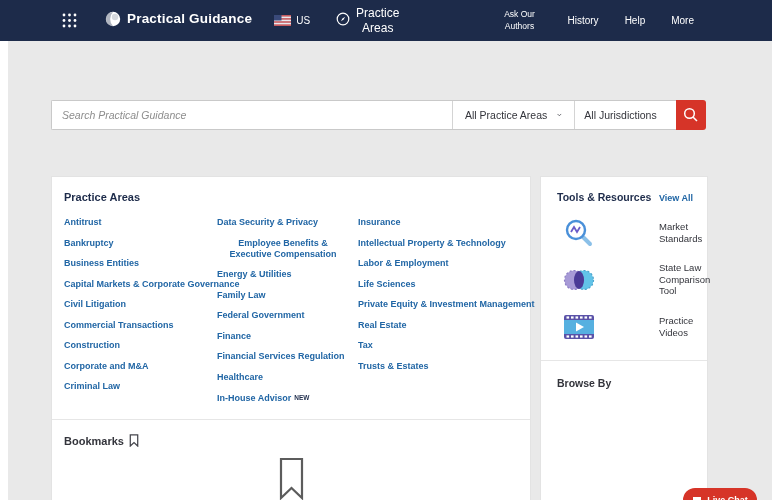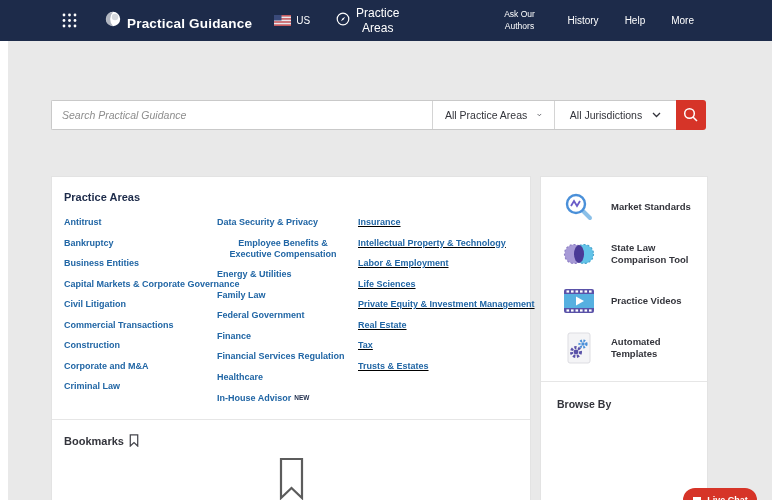--- a/index.html
+++ b/index.html
@@ -15,21 +15,21 @@
     background: #e9e9e9;
   }
   
   .header {
     position: absolute; left: 0; top: 0; width: 772px; height: 41px;
     background: #1d2b4a; color: #fff;
     display: flex; align-items: center;
   }
   .hdr-left { display: flex; align-items: center; margin-left: 62px; }
   .grid-icon { width: 15px; height: 15px; cursor: pointer; }
-  .logo-wrap { display: flex; align-items: flex-end; gap: 6px; margin-left: 28px; cursor: pointer; }
+  .logo-wrap { display: flex; align-items: flex-start; gap: 6px; margin-left: 28px; cursor: pointer; }
   .brand { font-size: 13.5px; font-weight: 700; letter-spacing: 0.2px; }
   .flag-wrap { display: flex; align-items: center; gap: 5px; margin-left: 22px; cursor: pointer; }
   .flag-label { font-size: 10px; }
   .pa-menu { display: flex; align-items: center; gap: 6px; margin-left: 26px; cursor: pointer; }
   .pa-menu-label { font-size: 12px; line-height: 1.25; text-align: center; white-space: pre-line; }
   .hdr-right { display: flex; align-items: center; margin-left: auto; margin-right: 78px; gap: 26px; }
   .hdr-link { font-size: 10px; color: #fff; cursor: pointer; white-space: nowrap; }
   .hdr-link.two-line { font-size: 8.5px; line-height: 1.3; text-align: center; width: 44px; white-space: normal; }
   
   .search-row {
@@ -44,57 +44,57 @@
     flex: 1; border: none; outline: none; padding: 0 10px;
     font-family: "Liberation Sans", sans-serif; font-size: 10.5px;
   }
   .search-input::placeholder { color: #8d8d8d; font-style: italic; }
   .filter {
     display: flex; align-items: center; justify-content: center; gap: 10px;
     border-left: 1px solid #d4d4d4; cursor: pointer;
     font-size: 10.5px; color: #33343b; padding: 0 12px; white-space: nowrap;
   }
   .filter-pa { width: 122px; }
-  .filter-juris { width: 122px; }
+  .filter-juris { width: 102px; }
   .search-btn {
     width: 30px; height: 30px; background: #d63428; border: none; cursor: pointer;
     display: flex; align-items: center; justify-content: center;
     border-radius: 0 3px 3px 0;
   }
   
   .card {
     position: absolute; background: #fff; border: 1px solid #e3e3e3;
   }
   .card-main { left: 51px; top: 176px; width: 480px; height: 330px; }
   .card-side { left: 540px; top: 176px; width: 168px; height: 330px; }
   .pa-section { padding: 14px 12px 0 12px; height: 242px; }
   .section-title { font-size: 11px; font-weight: 700; color: #1d2b4a; }
   .links-grid { display: flex; margin-top: 14px; }
   .links-col { display: flex; flex-direction: column; align-items: flex-start; gap: 9.5px; }
   .col-1 { width: 153px; }
   .col-2 { width: 149px; }
-  .col-3 { width: 160px; text-decoration: underline; }
+  .col-3 { width: 160px; }
   .pa-link {
     color: #2166a5; font-size: 9px; font-weight: 700; text-decoration: none;
     white-space: nowrap; line-height: 11px; cursor: pointer; text-align: center;
   }
   .pa-link.wrap { white-space: normal; max-width: 132px; }
   .new-badge { font-size: 6.5px; font-weight: 700; color: #1d2b4a; margin-left: 3px; vertical-align: 1px; }
   .bookmarks-section { border-top: 1px solid #e6e6e6; padding: 14px 12px 0 12px; }
   .bookmarks-title-row { display: flex; align-items: center; gap: 5px; }
   .bm-title { font-size: 11px; font-weight: 700; color: #33343b; }
   .big-bookmark-wrap { display: flex; justify-content: center; margin-top: 10px; }
   
   .side-head { display: flex; align-items: baseline; justify-content: space-between; padding: 14px 14px 0 16px; }
   .side-title { font-size: 10.5px; font-weight: 700; color: #1d2b4a; }
   .view-all { font-size: 9px; font-weight: 700; color: #2166a5; text-decoration: none; cursor: pointer; }
   .tools-list { padding: 6px 10px 0 22px; }
   .tool-item { display: flex; align-items: center; gap: 16px; height: 47px; cursor: pointer; }
   .tool-icon-box { width: 32px; height: 32px; display: flex; align-items: center; justify-content: center; flex: 0 0 32px; }
-  .tool-label { font-size: 9.5px; font-weight: 700; color: #33343b; line-height: 1.25; }
+  .tool-label { font-size: 9.5px; font-weight: 400; color: #33343b; line-height: 1.25; margin-left: 48px; }
   .side-divider { border-top: 1px solid #e6e6e6; margin: 10px 0 0 0; }
   .browse-by { padding: 16px 16px 0 16px; font-size: 10.5px; font-weight: 700; color: #33343b; }
   
   .chat-btn {
     position: absolute; left: 683px; top: 488px; width: 74px; height: 24px;
     background: #d63428; border: none; border-radius: 12px; cursor: pointer;
     display: flex; align-items: center; justify-content: center; gap: 5px;
     color: #fff; font-size: 9px; font-weight: 700; font-family: "Liberation Sans", sans-serif;
   }
 </style>
@@ -235,20 +235,24 @@
     </div>
     <div class="big-bookmark-wrap">
       <svg width="27" height="44" viewBox="0 0 27 44">
         <path d="M3 2 H24 V41 L13.5 31 L3 41 Z" fill="none" stroke="#5c5c5c" stroke-width="2.2"></path>
       </svg>
     </div>
   </div>
 </div>
 
 <div class="card card-side">
+  <div class="side-head">
+    <span class="side-title">Tools &amp; Resources</span>
+    <a class="view-all">View All</a>
+  </div>
   <div class="tools-list">
 
     <div class="tool-item">
       <span class="tool-icon-box">
         <svg width="30" height="30" viewBox="0 0 30 30">
           <line x1="19" y1="19" x2="26" y2="26" stroke="#8bc0e8" stroke-width="4" stroke-linecap="round"></line>
           <circle cx="12" cy="12" r="9" fill="#ffffff" stroke="#4a90d9" stroke-width="2.4"></circle>
           <polyline points="7,14 10,9 13,14 16,9" fill="none" stroke="#6b5cc8" stroke-width="1.8"></polyline>
         </svg>
       </span>
@@ -284,32 +288,20 @@
               <rect x="17" y="21.4" width="2.6" height="2.2"></rect>
             <rect x="21.5" y="21.4" width="2.6" height="2.2"></rect>
               <rect x="26" y="21.4" width="2.6" height="2.2"></rect>
           </g>
           <path d="M13 8.5 L21 13 L13 17.5 Z" fill="#ffffff"></path>
         </svg>
       </span>
       <span class="tool-label">Practice Videos</span>
     </div>
 
-    <div class="tool-item">
-      <span class="tool-icon-box">
-        <svg width="26" height="32" viewBox="0 0 26 32">
-          <rect x="2" y="1" width="22" height="30" rx="2" fill="#f4f4f6" stroke="#dddde2" stroke-width="1"></rect>
-          <circle cx="10" cy="20" r="4.5" fill="none" stroke="#5a52a8" stroke-width="3" stroke-dasharray="2.2 1.6"></circle>
-          <circle cx="10" cy="20" r="2.4" fill="#5a52a8"></circle>
-          <circle cx="17" cy="12" r="3.4" fill="none" stroke="#4a90d9" stroke-width="2.4" stroke-dasharray="1.8 1.4"></circle>
-          <circle cx="17" cy="12" r="1.7" fill="#4a90d9"></circle>
-        </svg>
-      </span>
-      <span class="tool-label">Automated Templates</span>
-    </div>
 
 
   </div>
   <div class="side-divider"></div>
   <div class="browse-by">Browse By</div>
 </div>
 
 <button class="chat-btn">
   <svg width="10" height="9" viewBox="0 0 10 9">
     <path d="M1 1 H9 V6 H4 L2 8 V6 H1 Z" fill="#ffffff"></path>

